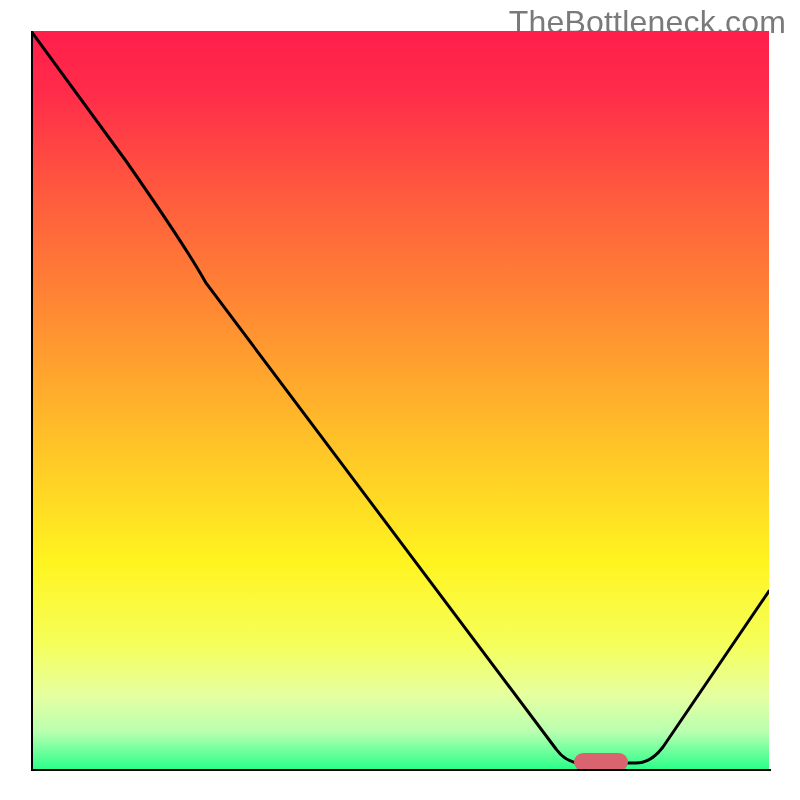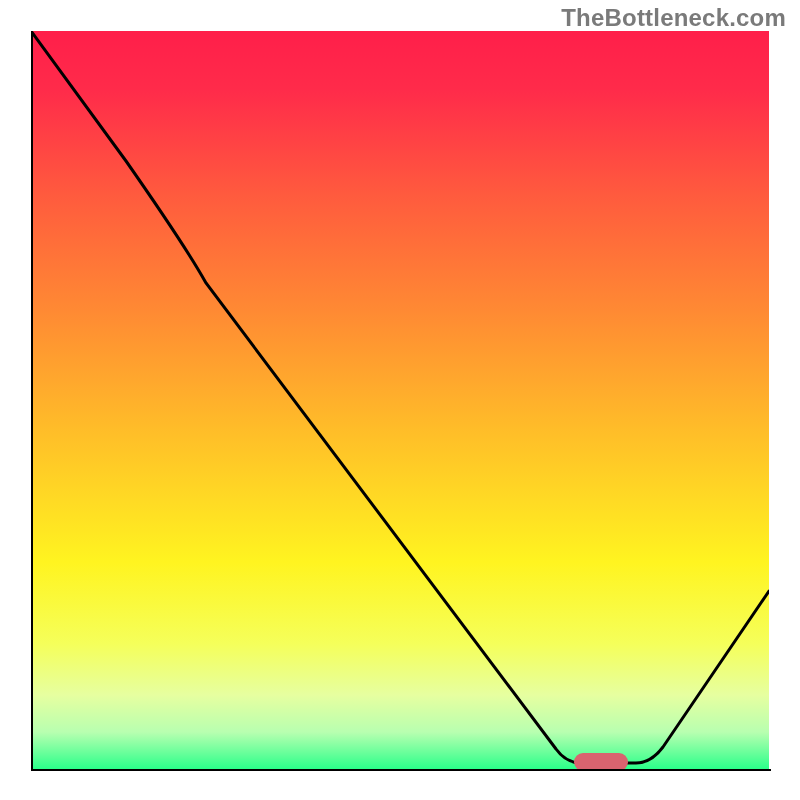--- a/index.html
+++ b/index.html
@@ -12,22 +12,22 @@
   }
   .container {
     position: relative;
     width: 800px;
     height: 800px;
   }
   .watermark {
     position: absolute;
     top: 4px;
     right: 14px;
-    font-size: 24px;
-    font-weight: 700;
+    font-size: 32px;
+    font-weight: 400;
     color: #7a7a7a;
     letter-spacing: 0.2px;
   }
   .plot-area {
     position: absolute;
     left: 31px;
     top: 31px;
     width: 738px;
     height: 738px;
     box-sizing: border-box;

